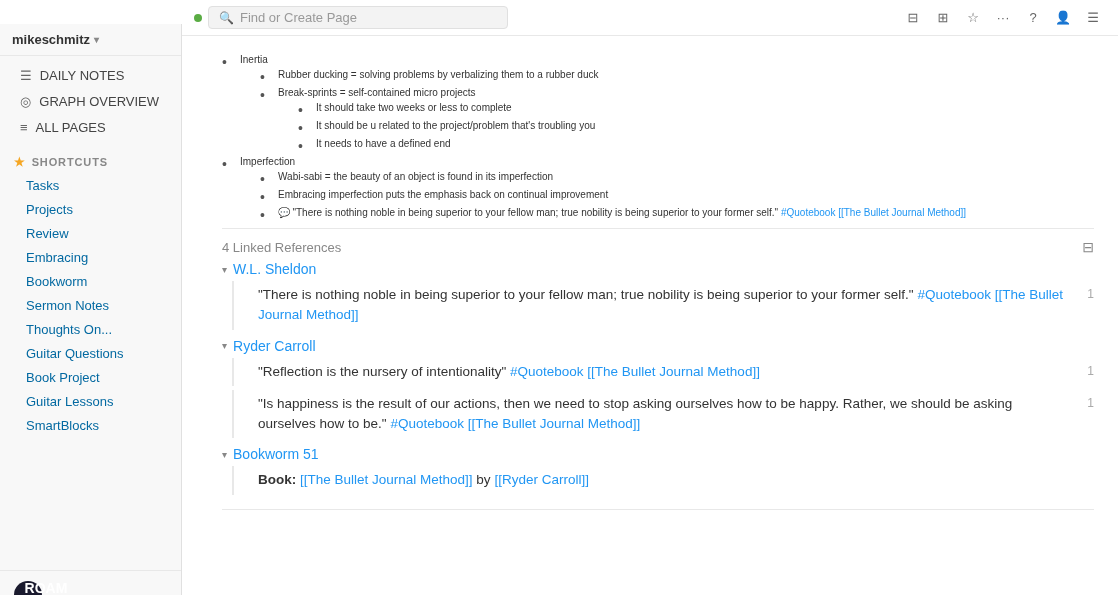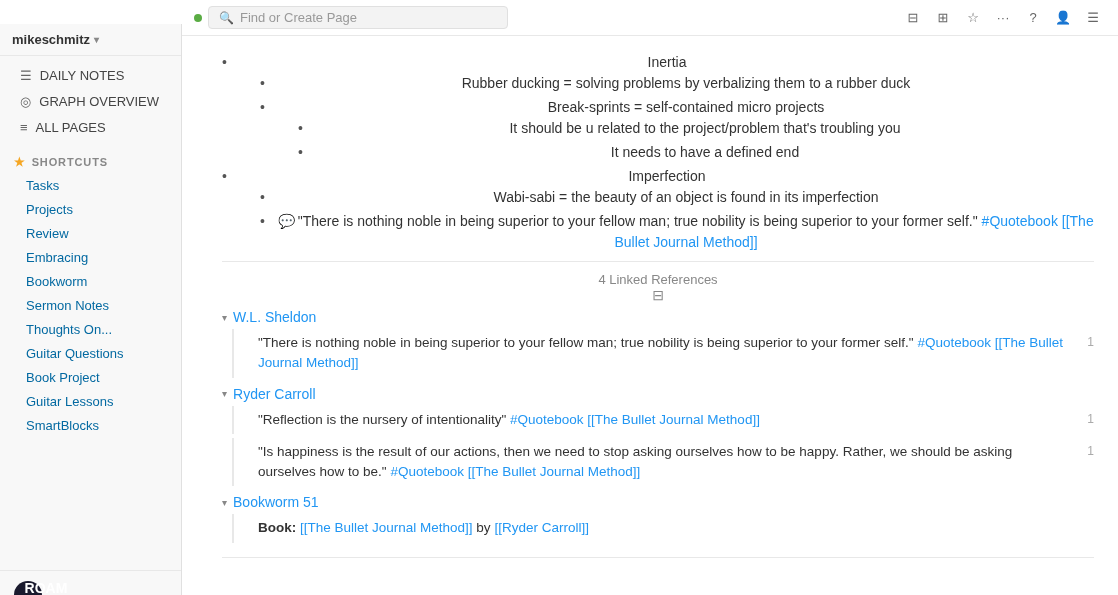--- a/index.html
+++ b/index.html
@@ -171,22 +171,21 @@
     
     ul.notes-list {
       list-style: none;
       padding-left: 0;
     }
     ul.notes-list li {
       position: relative;
       padding-left: 18px;
       margin-bottom: 3px;
       line-height: 1.5;
-      font-size: 14px;
-      text-align: center;
+      font-size: 10px;
     }
     ul.notes-list li::before {
       content: '•';
       position: absolute;
       left: 0;
       top: 0;
       color: #555;
       font-size: 14px;
     }
     ul.notes-list ul.notes-list li {
@@ -203,21 +202,20 @@
       margin-right: 2px;
     }
     
     .linked-refs-header {
       display: flex;
       align-items: center;
       justify-content: space-between;
       padding: 10px 0 6px 0;
       border-top: 1px solid #e8e8e8;
       margin-top: 8px;
-      flex-direction: column;
     }
     .linked-refs-count {
       font-size: 13px;
       color: #888;
       font-weight: 500;
     }
     .filter-icon-btn {
       cursor: pointer;
       color: #888;
       font-size: 14px;
@@ -342,30 +340,32 @@
     <ul class="notes-list">
       <li>
         <span>Inertia</span>
         <ul class="notes-list">
           <li>
             <span>Rubber ducking = solving problems by verbalizing them to a rubber duck</span>
           </li>
           <li>
             <span>Break-sprints = self-contained micro projects</span>
             <ul class="notes-list">
+              <li><span>It should take two weeks or less to complete</span></li>
               <li><span>It should be u related to the project/problem that's troubling you</span></li>
               <li><span>It needs to have a defined end</span></li>
             </ul>
           </li>
         </ul>
       </li>
       <li>
         <span>Imperfection</span>
         <ul class="notes-list">
           <li><span>Wabi-sabi = the beauty of an object is found in its imperfection</span></li>
+          <li><span>Embracing imperfection puts the emphasis back on continual improvement</span></li>
           <li>
             <span><span class="quote-emoji">💬</span>"There is nothing noble in being superior to your fellow man; true nobility is being superior to your former self." <span class="tag-link">#Quotebook</span> <span class="tag-link">[[The Bullet Journal Method]]</span></span>
           </li>
         </ul>
       </li>
     </ul>
 
     <div class="linked-refs-header">
       <span class="linked-refs-count">4 Linked References</span>
       <span class="filter-icon-btn">⊟</span>

